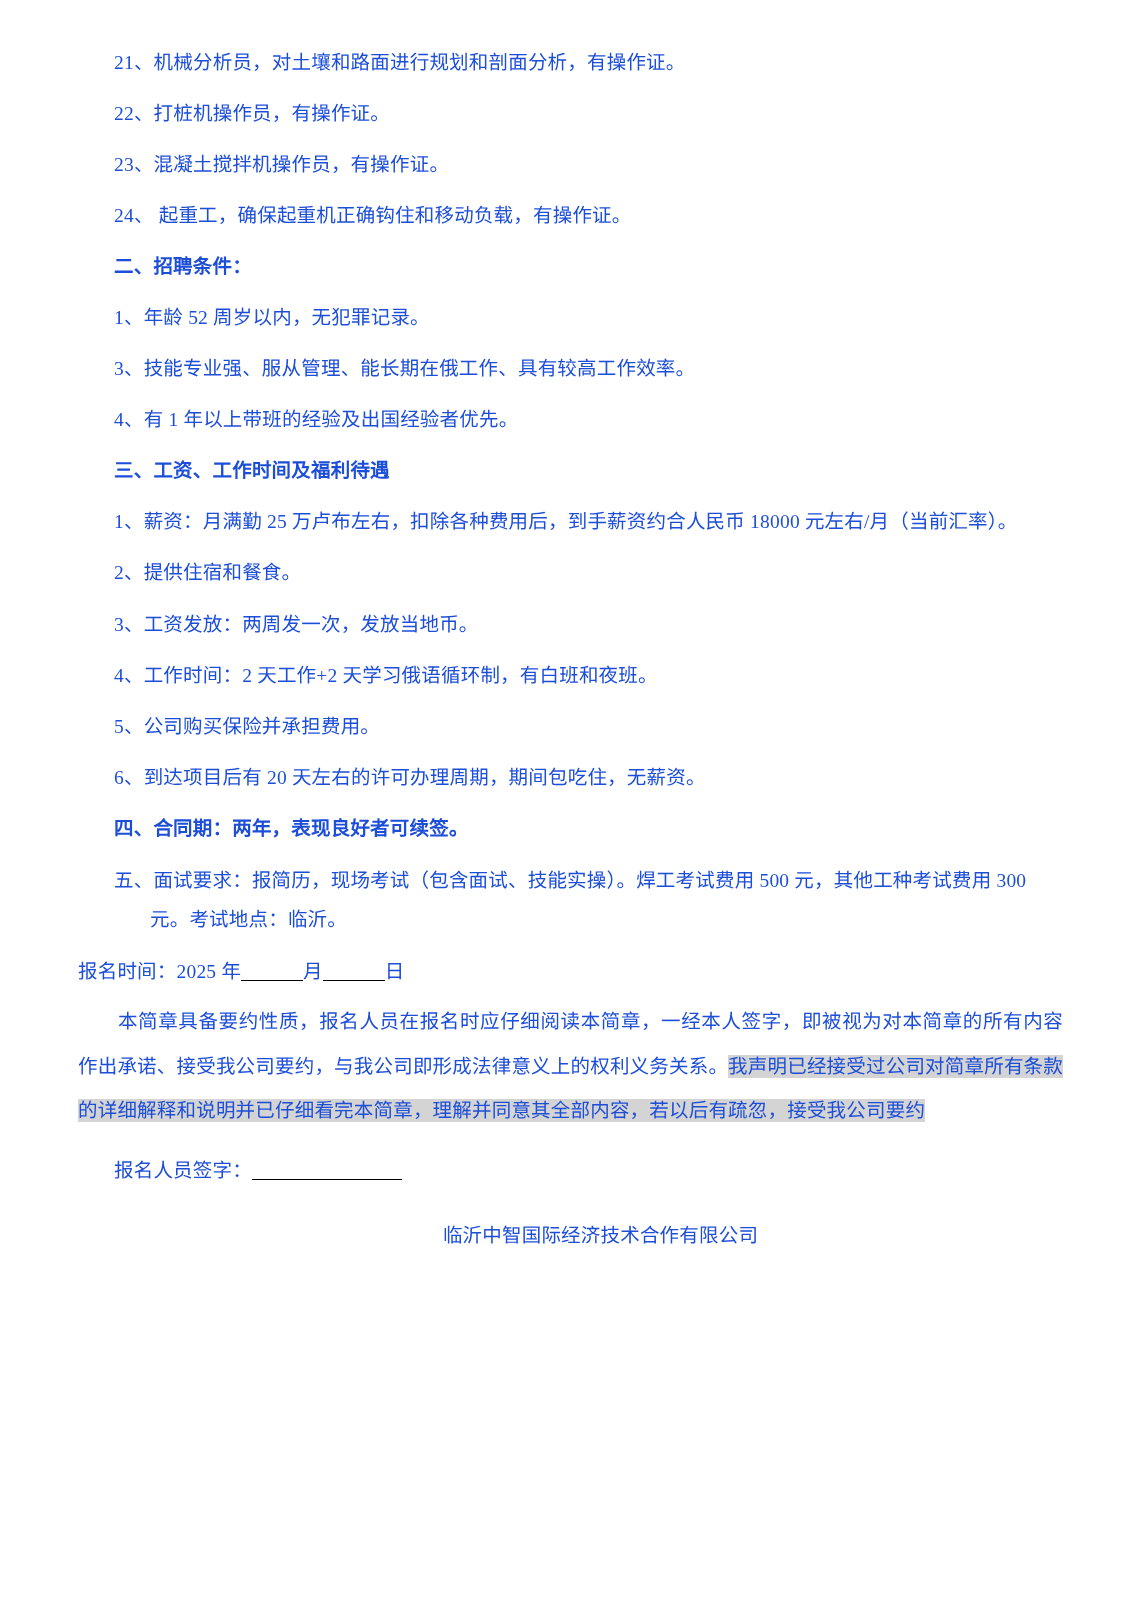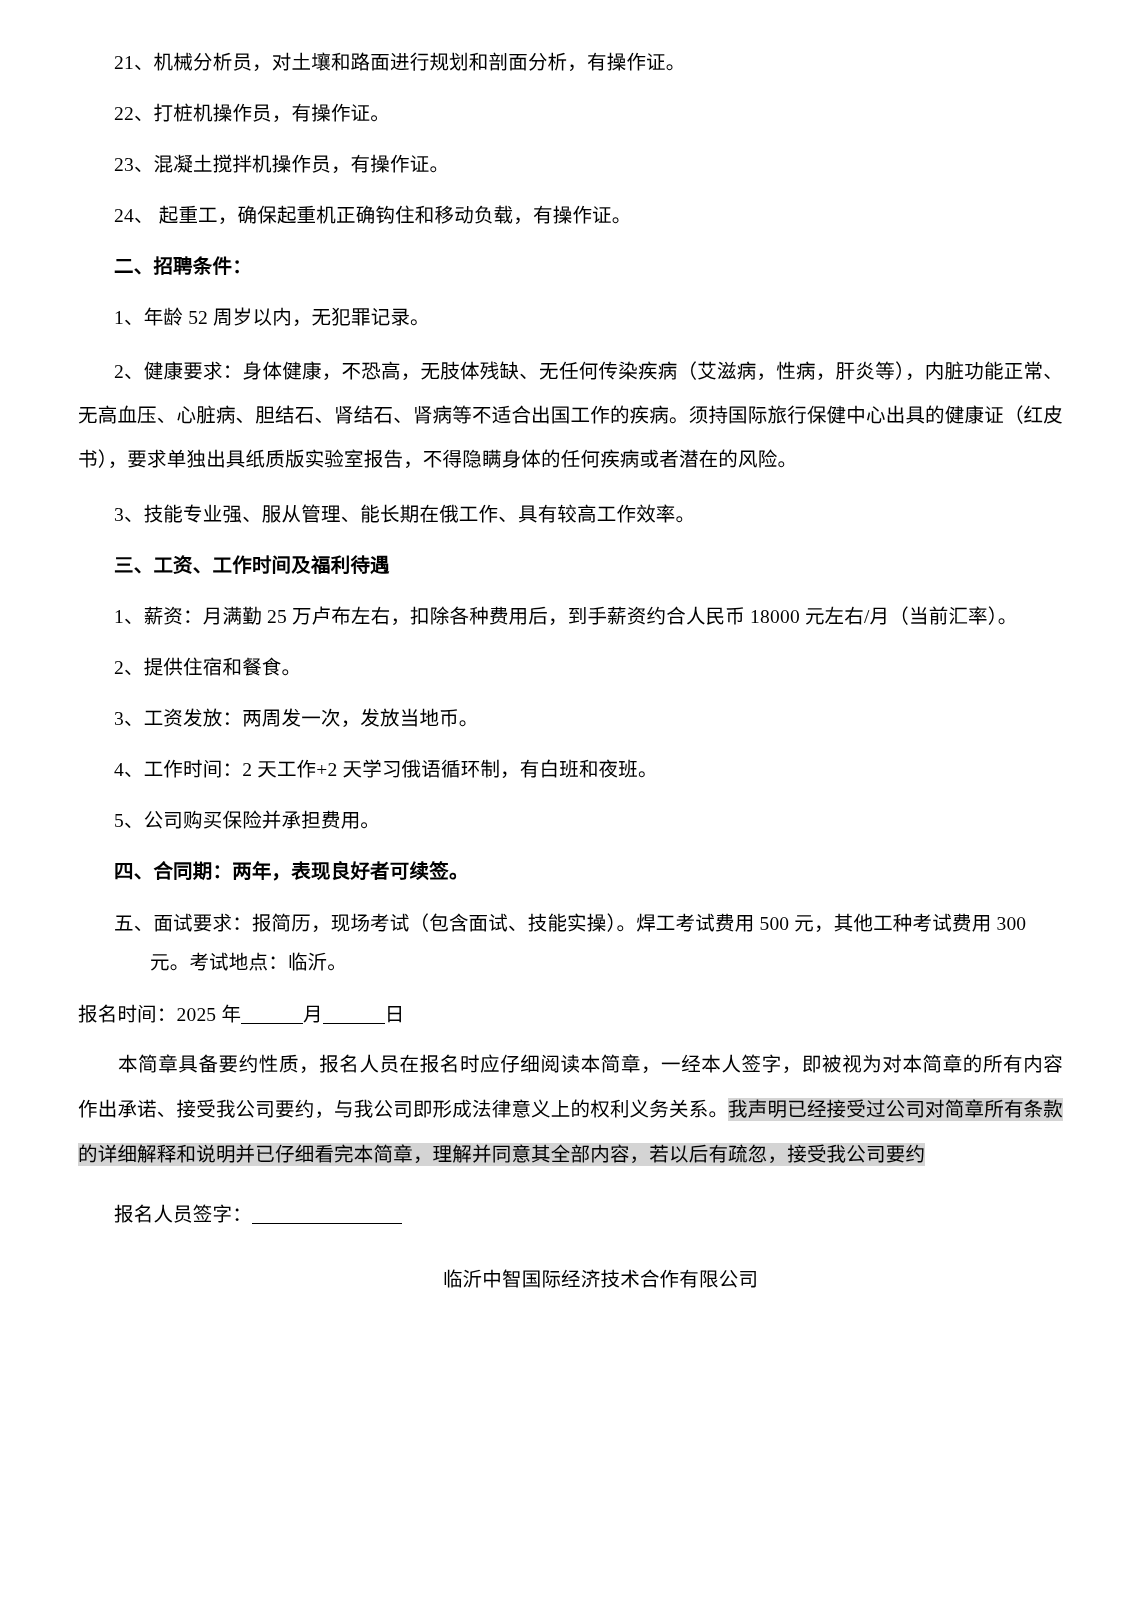--- a/index.html
+++ b/index.html
@@ -6,21 +6,21 @@
     margin: 0;
     padding: 0;
     background: #ffffff;
   }
   .page {
     position: relative;
     width: 1131px;
     height: 1600px;
     background: #ffffff;
     font-family: "Liberation Serif", "DejaVu Serif", serif;
-    color: #000000;
+    color: #1d4ed8;
     box-sizing: border-box;
     padding: 44px 68px 0 78px;
     overflow: hidden;
   }
   .doc-body {
     font-size: 19.5px;
     line-height: 1.9;
   }
   
   .p-item {
@@ -106,29 +106,30 @@
 <div class="page">
   <div class="doc-body">
 
     <p class="p-item">21、机械分析员，对土壤和路面进行规划和剖面分析，有操作证。</p>
     <p class="p-item">22、打桩机操作员，有操作证。</p>
     <p class="p-item">23、混凝土搅拌机操作员，有操作证。</p>
     <p class="p-item">24、 起重工，确保起重机正确钩住和移动负载，有操作证。</p>
 
     <p class="p-heading">二、招聘条件：</p>
     <p class="p-item">1、年龄 52 周岁以内，无犯罪记录。</p>
-    <p class="p-wrap">2、健康要求：身体健康，不恐高，无肢体残缺、无任何传染疾病（艾滋病，性病，肝炎等），内脏功能正常、无高血压、心脏病、胆结石、肾结石、肾病等不适合出国工作的疾病。须持国际旅行保健中心出具的健康证（红皮书），要求单独出具纸质版实验室报告，不得隐瞒身体的任何疾病或者潜在的风险。</p>
     <p class="p-item">3、技能专业强、服从管理、能长期在俄工作、具有较高工作效率。</p>
+    <p class="p-item">4、有 1 年以上带班的经验及出国经验者优先。</p>
 
     <p class="p-heading">三、工资、工作时间及福利待遇</p>
     <p class="p-item">1、薪资：月满勤 25 万卢布左右，扣除各种费用后，到手薪资约合人民币 18000 元左右/月（当前汇率）。</p>
     <p class="p-item">2、提供住宿和餐食。</p>
     <p class="p-item">3、工资发放：两周发一次，发放当地币。</p>
     <p class="p-item">4、工作时间：2 天工作+2 天学习俄语循环制，有白班和夜班。</p>
     <p class="p-item">5、公司购买保险并承担费用。</p>
+    <p class="p-item">6、到达项目后有 20 天左右的许可办理周期，期间包吃住，无薪资。</p>
 
     <p class="p-heading-lg">四、合同期：两年，表现良好者可续签。</p>
 
     <p class="p-wrap-hang">
       <span>五、面试要求：报简历，现场考试（包含面试、技能实操）。焊工考试费用 500 元，其他工种考试费用 300</span>
       <span class="sub-indent">元。考试地点：临沂。</span>
     </p>
 
     <p class="p-signup-time">
       <span>报名时间：2025 年</span><span class="u-blank"></span><span>月</span><span class="u-blank"></span><span>日</span>

